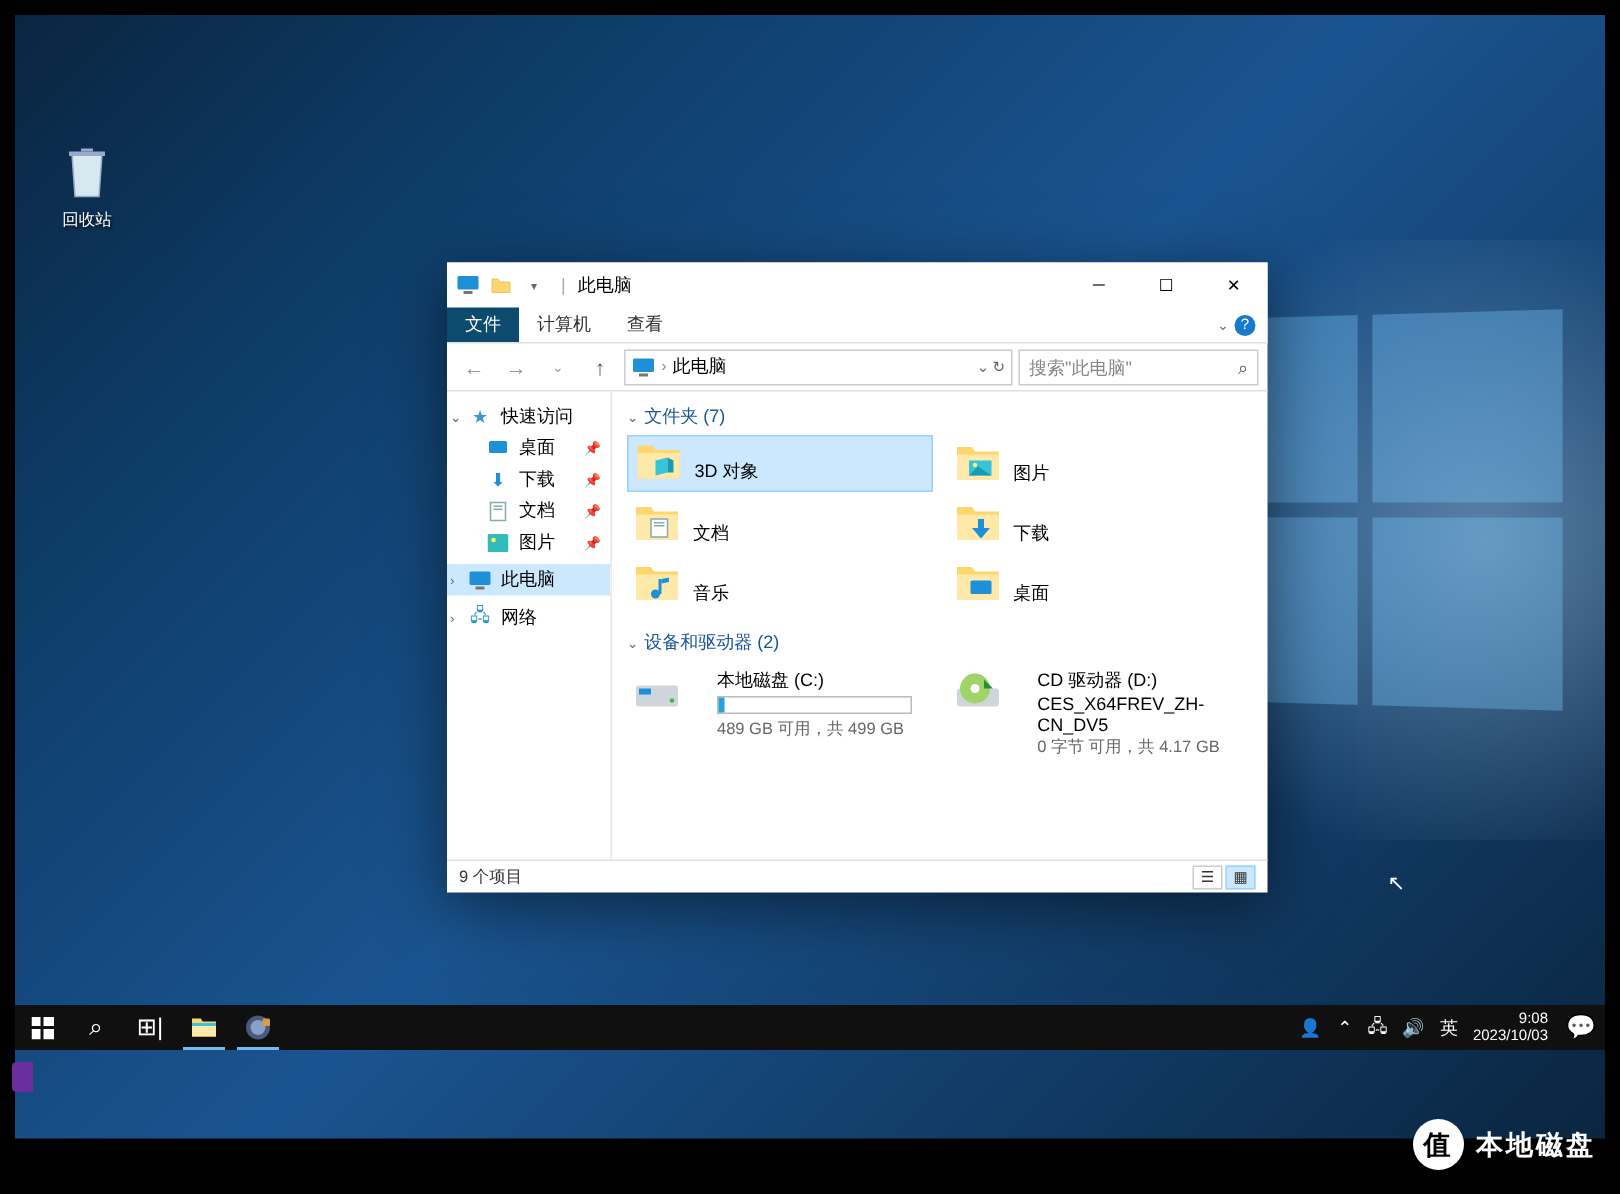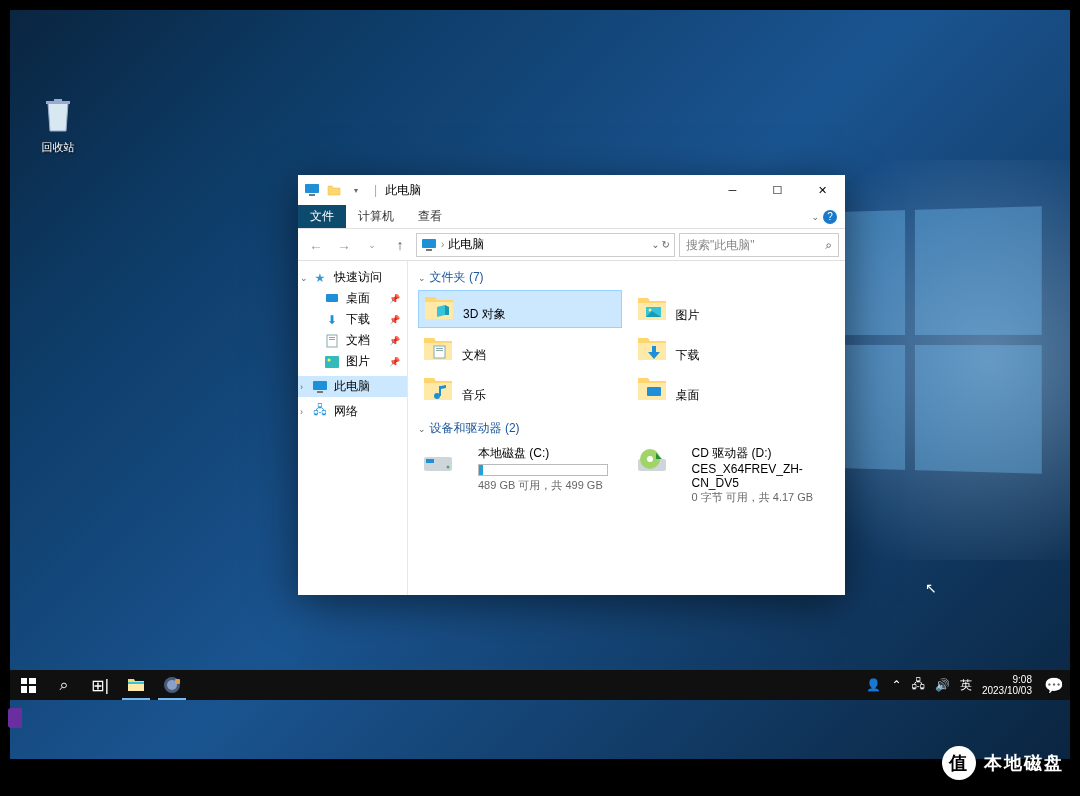--- a/index.html
+++ b/index.html
@@ -331,20 +331,27 @@
             <div class="dinfo">
               <div class="dname">CD 驱动器 (D:)</div>
               <div class="dname">CES_X64FREV_ZH-CN_DV5</div>
               <div class="dstat">0 字节 可用，共 4.17 GB</div>
             </div>
           </div>
         </div>
       </div>
     </div>
 
+    <div class="statusbar">
+      <span>9 个项目</span>
+      <div class="viewbtns">
+        <span>☰</span>
+        <span class="active">▦</span>
+      </div>
+    </div>
   </div>
 
   <div class="cursor">↖</div>
 </div>
 
 <div class="taskbar">
   <div class="tbtn">
     <svg width="15" height="15">
         <rect x="0" y="0" width="6" height="6" fill="#fff"></rect>
         <rect x="8" y="0" width="7" height="6" fill="#fff"></rect>

